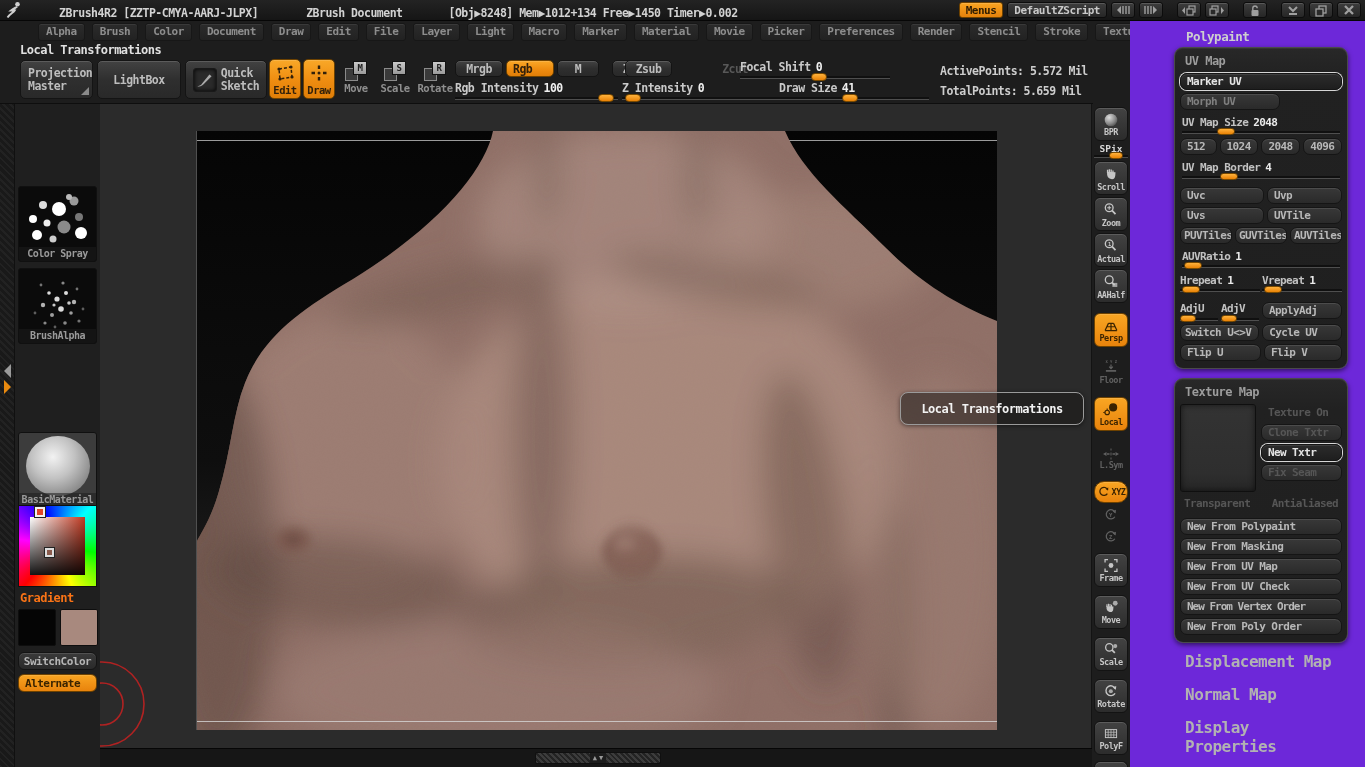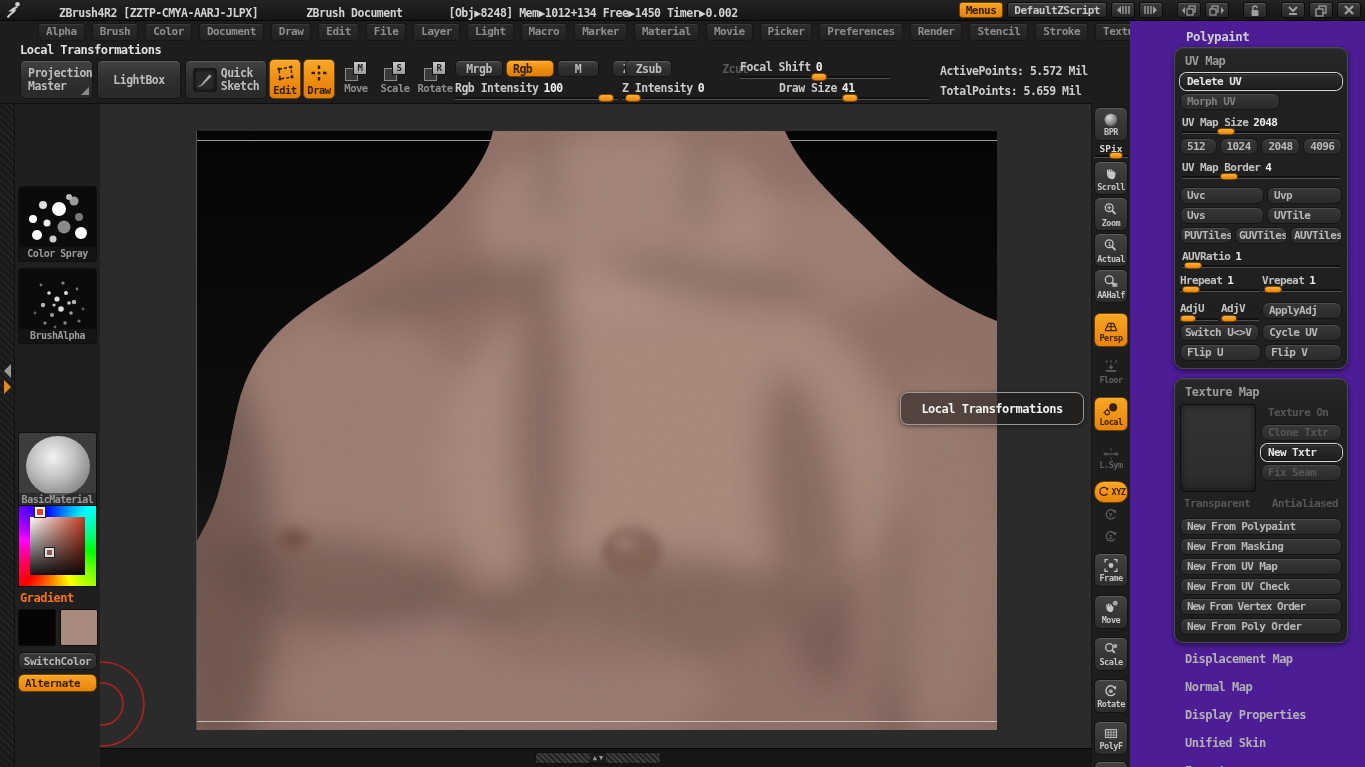--- a/index.html
+++ b/index.html
@@ -126,21 +126,21 @@
   .sbtn.dim{color:#616161;}
   .gap4{height:4px;flex:none;} .gap6{height:6px;flex:none;} .gap8{height:8px;flex:none;}
   #spix-item{width:34px;flex:none;color:#d6d6d6;text-align:center;margin-bottom:3px;}
   #spix-item .slbl{font-size:9.5px;}
   #spix-item .track{margin-top:1px;}
   #spix-item .handle{width:14px;height:7px;top:-3px;left:45%;}
   .sbtn.short{height:22px;flex-direction:row;gap:1px;border-radius:10px;}
   .sbtn.tiny{height:20px;background:none;border-color:transparent;box-shadow:none;}
 
   
-  #rightpanel{position:absolute;left:1130px;top:21px;width:235px;height:746px;background:#4c1d95;}
+  #rightpanel{position:absolute;left:1130px;top:21px;width:235px;height:746px;background:#6d28d9;}
   #pp-header{margin:8px 0 6px 56px;font-size:12.5px;color:#cecece;letter-spacing:-0.5px;}
   .pcol{position:absolute;left:44px;top:26px;width:174px;}
   .pbox{border:1px solid #4a4a4a;border-radius:9px;background:linear-gradient(#282828,#212121 30px,#1f1f1f);
     box-shadow:inset 0 1px 0 rgba(255,255,255,.06),0 2px 5px rgba(0,0,0,.55);padding:5px 5px 7px;margin-bottom:9px;}
   .pbox-h{font-size:12px;color:#9c9c9c;margin:1px 0 5px 5px;letter-spacing:-0.5px;}
   .pbtn{height:17px;border-radius:7px;background:linear-gradient(#383838,#2a2a2a);border:1px solid #151515;
     box-shadow:inset 0 1px 0 rgba(255,255,255,.1);color:#b8b8b8;font-size:11px;letter-spacing:-0.6px;
     display:flex;align-items:center;padding:0 6px;white-space:nowrap;overflow:hidden;font-weight:bold;
     font-family:inherit;}
   .pbtn.full{width:100%;}
@@ -151,21 +151,21 @@
   .pslider{margin:6px 2px 4px;font-size:11px;color:#c2c2c2;letter-spacing:-0.6px;}
   .pslider .val{color:#ebebeb;margin-left:5px;}
   .pslider .track{margin-top:2px;}
   .pslider .handle{width:18px;height:7px;top:-3px;}
   .minislider{width:38px;font-size:11px;color:#c2c2c2;letter-spacing:-0.6px;}
   .minislider .handle{width:16px;height:7px;top:-3px;left:0;}
   .dimlabels{justify-content:space-between;padding:0 4px;font-size:11px;color:#565656;letter-spacing:-0.6px;margin-top:5px;}
   #tex-top{display:flex;gap:5px;margin-bottom:2px;}
   #tex-thumb{width:76px;height:88px;border:1px solid #0f0f0f;border-radius:3px;background:linear-gradient(#333,#2e2e2e 80%,#262626);box-shadow:inset 0 0 6px rgba(0,0,0,.6);}
   #tex-btns{display:flex;flex-direction:column;gap:3px;flex:1;}
-  .psection{font-size:12px;color:#b2b2b2;letter-spacing:-0.5px;margin:0 0 14px 11px;}
+  .psection{font-size:16px;color:#b2b2b2;letter-spacing:-0.5px;margin:0 0 14px 11px;}
 </style>
 </head>
 <body>
 
 <svg width="0" height="0" style="position:absolute">
   <defs>
     <radialGradient id="gball" cx="35%" cy="30%" r="90%">
       <stop offset="0" stop-color="#dddddd"></stop>
         <stop offset=".55" stop-color="#8a8a8a"></stop>
         <stop offset="1" stop-color="#333333"></stop>
@@ -653,21 +653,21 @@
       
     </div>
   </div>
 
   <div id="rightpanel">
     <div id="pp-header">Polypaint</div>
     <div class="pcol">
 
       <div class="pbox">
         <div class="pbox-h">UV Map</div>
-        <button class="pbtn full bright">Delete UV</button>
+        <button class="pbtn full bright">Marker UV</button>
         <div class="prow">
             <button class="pbtn dim2" style="width:62%">Morph UV</button>
           </div>
         <div class="pslider">
           <span>UV Map Size</span><span class="val">2048</span>
           <div class="track">
               <div class="handle" style="left:22%"></div>
             </div>
         </div>
         <div class="prow">

